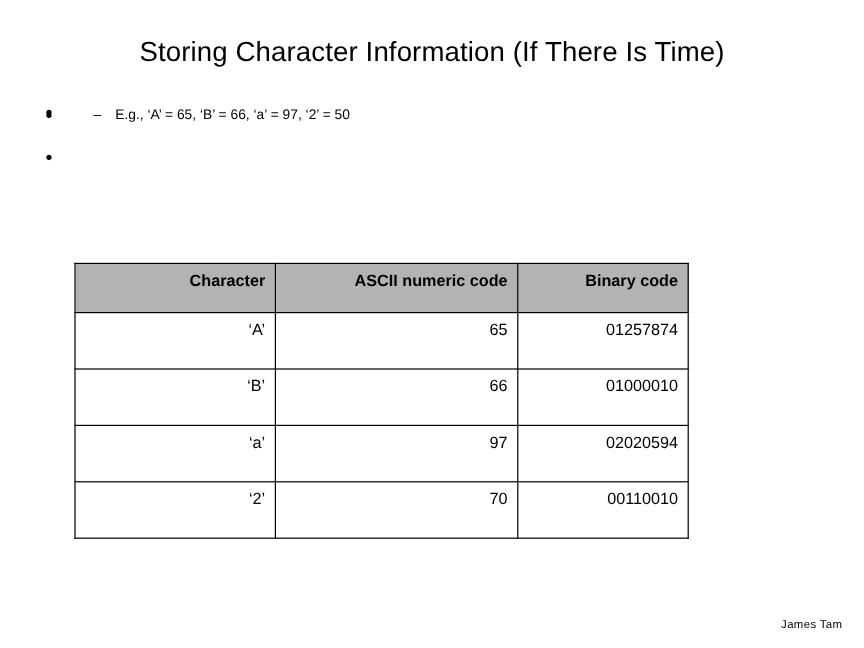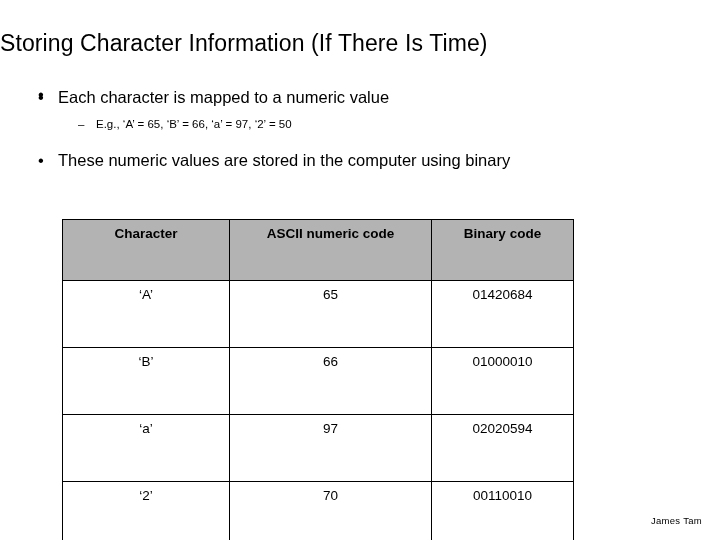--- a/index.html
+++ b/index.html
@@ -19,20 +19,21 @@
     position: relative;
     width: 720px;
     height: 540px;
     box-sizing: border-box;
   }
   .slide-title {
     position: absolute;
     left: 0;
     top: 30px;
     width: 720px;
+    text-align: center;
     font-size: 23px;
     font-weight: normal;
     letter-spacing: 0.1px;
     color: #000000;
     white-space: nowrap;
   }
   .bullets {
     position: absolute;
     left: 30px;
     top: 82px;
@@ -74,24 +75,24 @@
     position: absolute;
     left: 62px;
     top: 219px;
     border-collapse: collapse;
     width: 460px;
     table-layout: fixed;
   }
   table.data-table th,
   table.data-table td {
     border: 1px solid #000000;
-    padding: 6px 8px 20px 8px;
+    padding: 6px 8px 0 8px;
     font-size: 13.5px;
     vertical-align: top;
-    text-align: center;
+    text-align: right;
     color: #000000;
   }
   table.data-table th {
     background: #b3b3b3;
     font-weight: bold;
     height: 34px;
   }
   table.data-table td {
     height: 40px;
     background: #ffffff;
@@ -117,50 +118,48 @@
   <div class="slide-title">Storing Character Information (If There Is Time)</div>
 
   <div class="bullets">
 
     <div class="bullet-l1">
       <span class="marker">•</span>
     </div>
 
     <div class="bullet-l1">
       <span class="marker">•</span>
-      <span>Each character is mapped to a numeric value</span>
     </div>
 
     <div class="bullet-l2">
       <span class="marker">–</span>
       <span>E.g., ‘A’ = 65, ‘B’ = 66, ‘a’ = 97, ‘2’ = 50</span>
     </div>
 
     <div class="spacer-sm"></div>
 
     <div class="bullet-l1">
       <span class="marker">•</span>
-      <span>These numeric values are stored in the computer using binary</span>
     </div>
 
   </div>
 
   <table class="data-table">
     <thead>
       <tr>
         <th class="col-1">Character</th>
         <th class="col-2">ASCII numeric code</th>
         <th class="col-3">Binary code</th>
       </tr>
     </thead>
     <tbody>
       <tr>
         <td class="col-1">‘A’</td>
         <td class="col-2">65</td>
-        <td class="col-3">01420684</td>
+        <td class="col-3">01257874</td>
       </tr>
       <tr>
         <td class="col-1">‘B’</td>
         <td class="col-2">66</td>
         <td class="col-3">01000010</td>
       </tr>
       <tr>
         <td class="col-1">‘a’</td>
         <td class="col-2">97</td>
         <td class="col-3">02020594</td>

